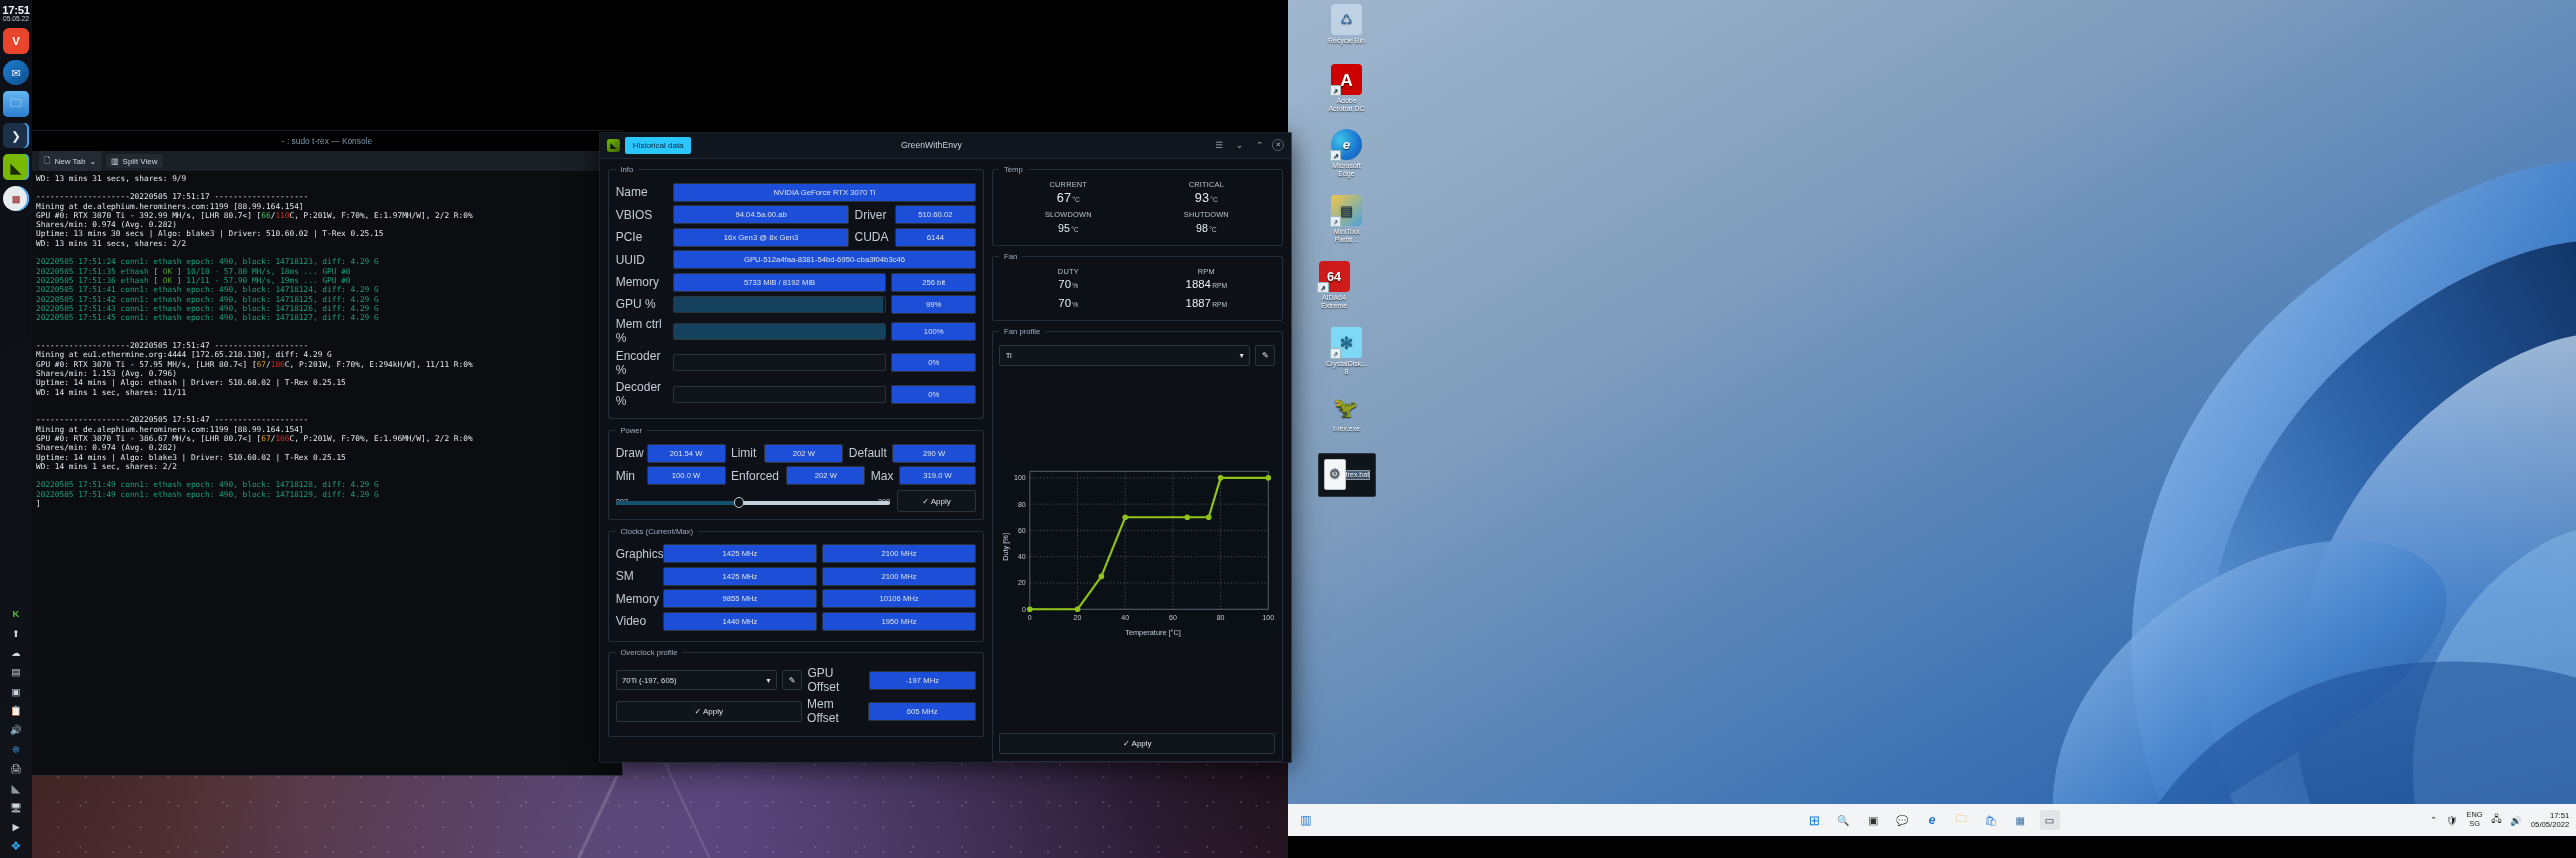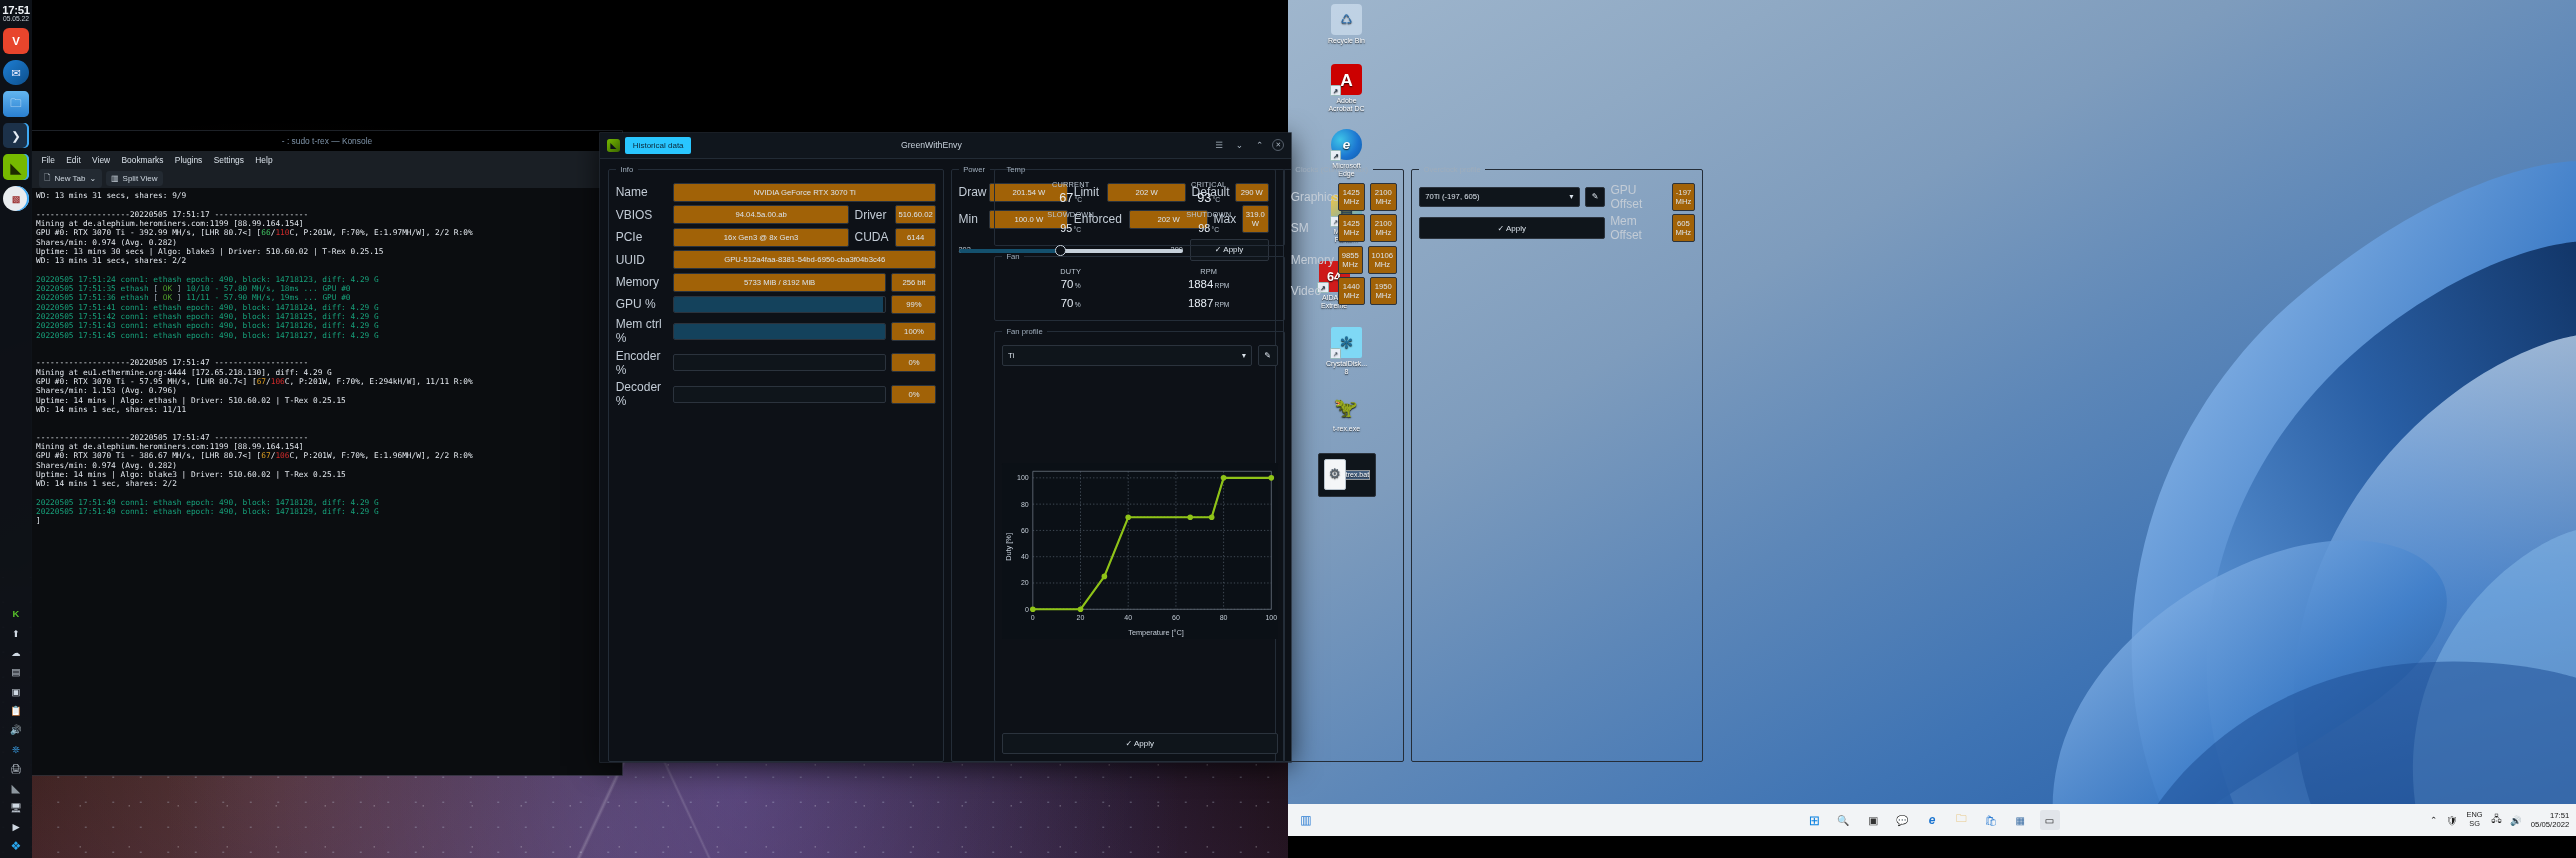--- a/index.html
+++ b/index.html
@@ -79,30 +79,30 @@
     display:flex; flex-direction:column; z-index:30; font-size:8px;
   }
   #gwe-header{ height:25.5px; background:#10161d; display:flex; align-items:center; padding:0 6.7px; gap:5.4px;
       border-bottom:0.7px solid #222b35;}
   #gwe-logo{width:13.4px;height:13.4px;background:linear-gradient(135deg,#76b900,#3a6600);border-radius:2.7px;
       display:flex;align-items:center;justify-content:center;font-size:7.4px;color:#0d1117;font-weight:bold;}
   #hist-btn{ background:#29c6ff; color:#0b2738; padding:4px 7.4px; border-radius:2px; font-size:8px;}
   #gwe-title{ flex:1; text-align:center; font-size:8.7px; color:#c8d2dc; margin-left:-40px;}
   .winbtn{width:14.8px;height:14.8px;display:flex;align-items:center;justify-content:center;color:#aab6c2;font-size:8.7px;}
   #gwe-main{ flex:1; display:flex; gap:8px; padding:6.7px 8px 0 8px; }
-  #gwe-left{ width:378px; display:flex; flex-direction:row; gap:6.7px;}
+  #gwe-left{ width:378px; display:flex; flex-direction:column; gap:6.7px;}
   #gwe-right{ flex:1; display:flex; flex-direction:column; gap:6.7px;}
 
   fieldset.grp{ border:0.7px solid #242d38; border-radius:2px; padding:5.4px 6.7px 6.7px 6.7px; }
   fieldset.grp > legend{ padding:0 4.7px; color:#9fadbb; font-size:7.7px;}
 
   .row{ display:flex; align-items:center; gap:5.4px; margin:3.4px 0;}
   .lbl{ color:#c3ccd6; font-size:12px; text-align:left;}
   .val{ border:0.7px solid #2b333d; border-radius:2px; padding:4px 2.7px; text-align:center;
-        color:#dbe3eb; font-size:7.7px; background:#a16207;}
+        color:#dbe3eb; font-size:7.7px; background:#1d4ed8;}
   .bar{ border:0.7px solid #2b333d; border-radius:2px; height:17px; background:#0f151b; position:relative; overflow:hidden;}
   .bar > i{ position:absolute; left:0; top:0; bottom:0; background:#14425c; display:block;}
 
   
   .kv-grid{ display:grid; grid-template-columns:1fr 1fr; text-align:center; row-gap:1.3px;}
   .kv-grid .k{ font-size:7.4px; color:#b9c4cf; letter-spacing:0.2px;}
   .kv-grid .v{ font-size:12.7px; color:#e6edf4; padding:1.3px 0 4px 0;}
   .kv-grid .v small{ font-size:6.7px; color:#b9c4cf; margin-left:1.3px;}
 
   
@@ -216,29 +216,20 @@
         </div>
       <div class="tray-ico" style="color:#29a7ef;font-size:12px;">
         <span>❖</span>
         </div>
     </div>
   </div>
 
   <div id="konsole">
     <div id="konsole-title">
       <span>- : sudo t-rex — Konsole</span>
-    </div>
-    <div id="konsole-menubar">
-      <span>File</span>
-      <span>Edit</span>
-      <span>View</span>
-      <span>Bookmarks</span>
-      <span>Plugins</span>
-      <span>Settings</span>
-      <span>Help</span>
     </div>
     <div id="konsole-toolbar">
       <div class="ktbtn">
         <span>🗋</span>
         <span>New Tab</span>
         <span>⌄</span>
       </div>
       <div class="ktbtn">
         <span>▥</span>
         <span>Split View</span>

